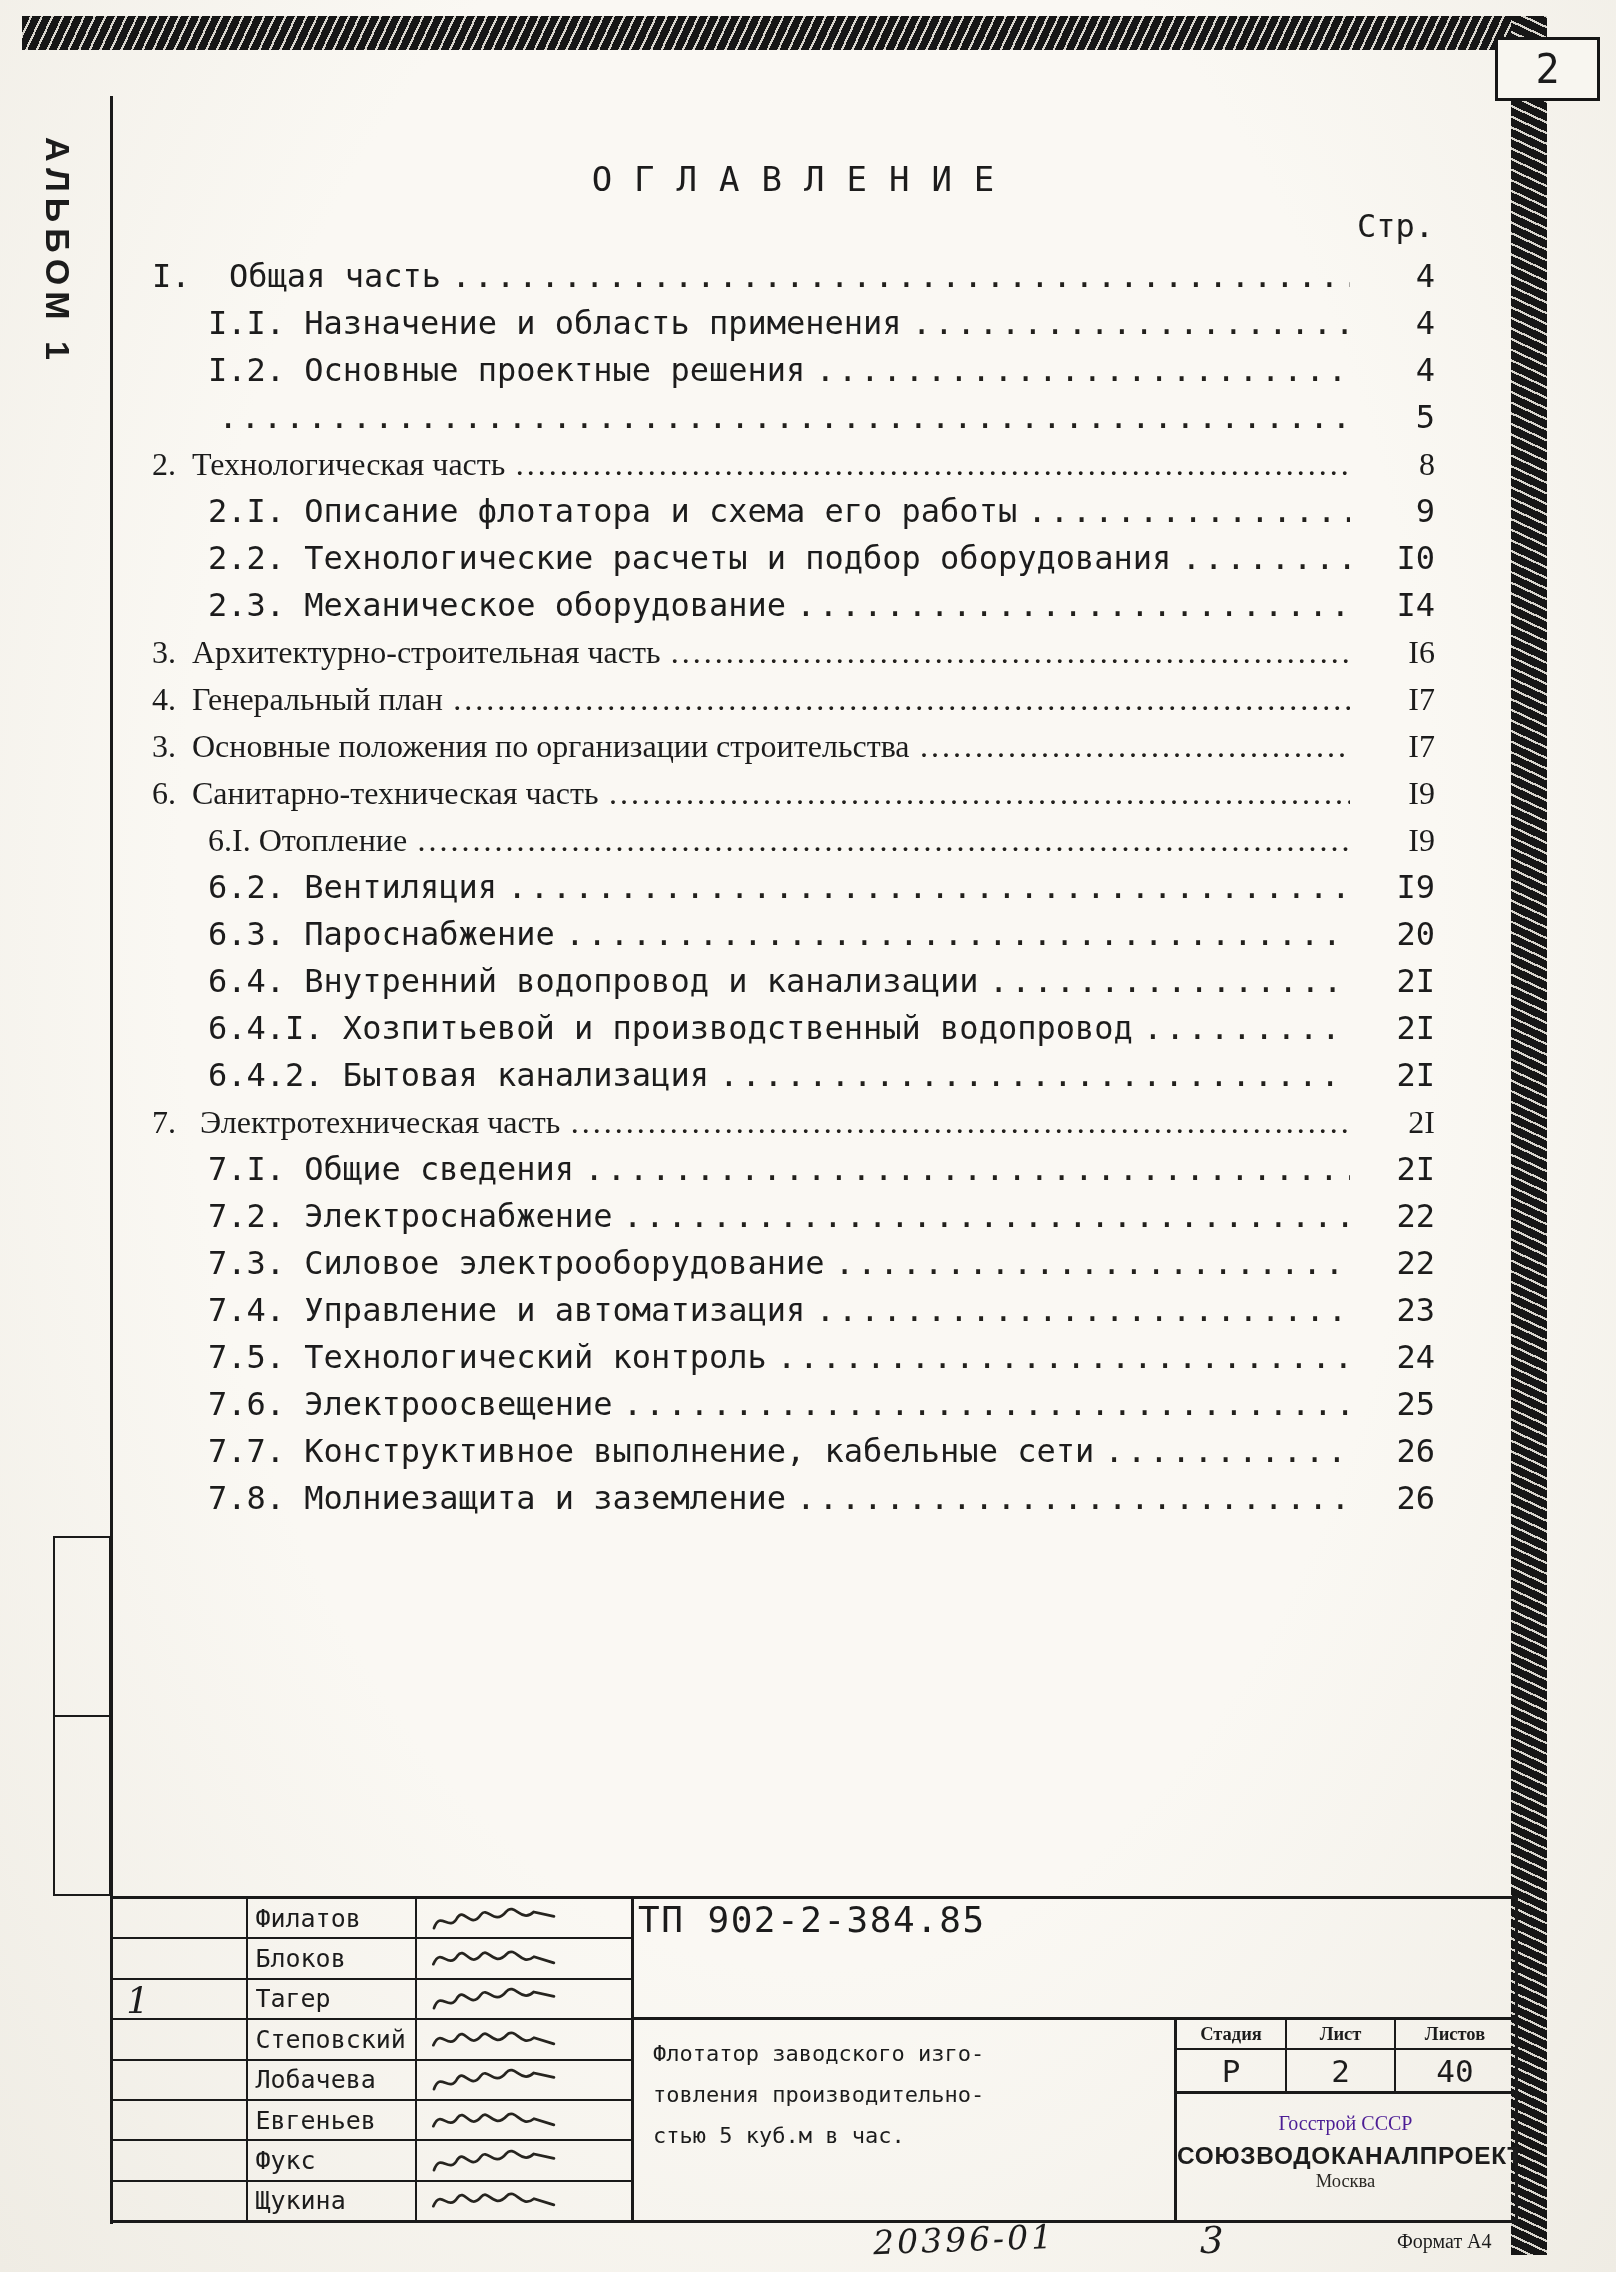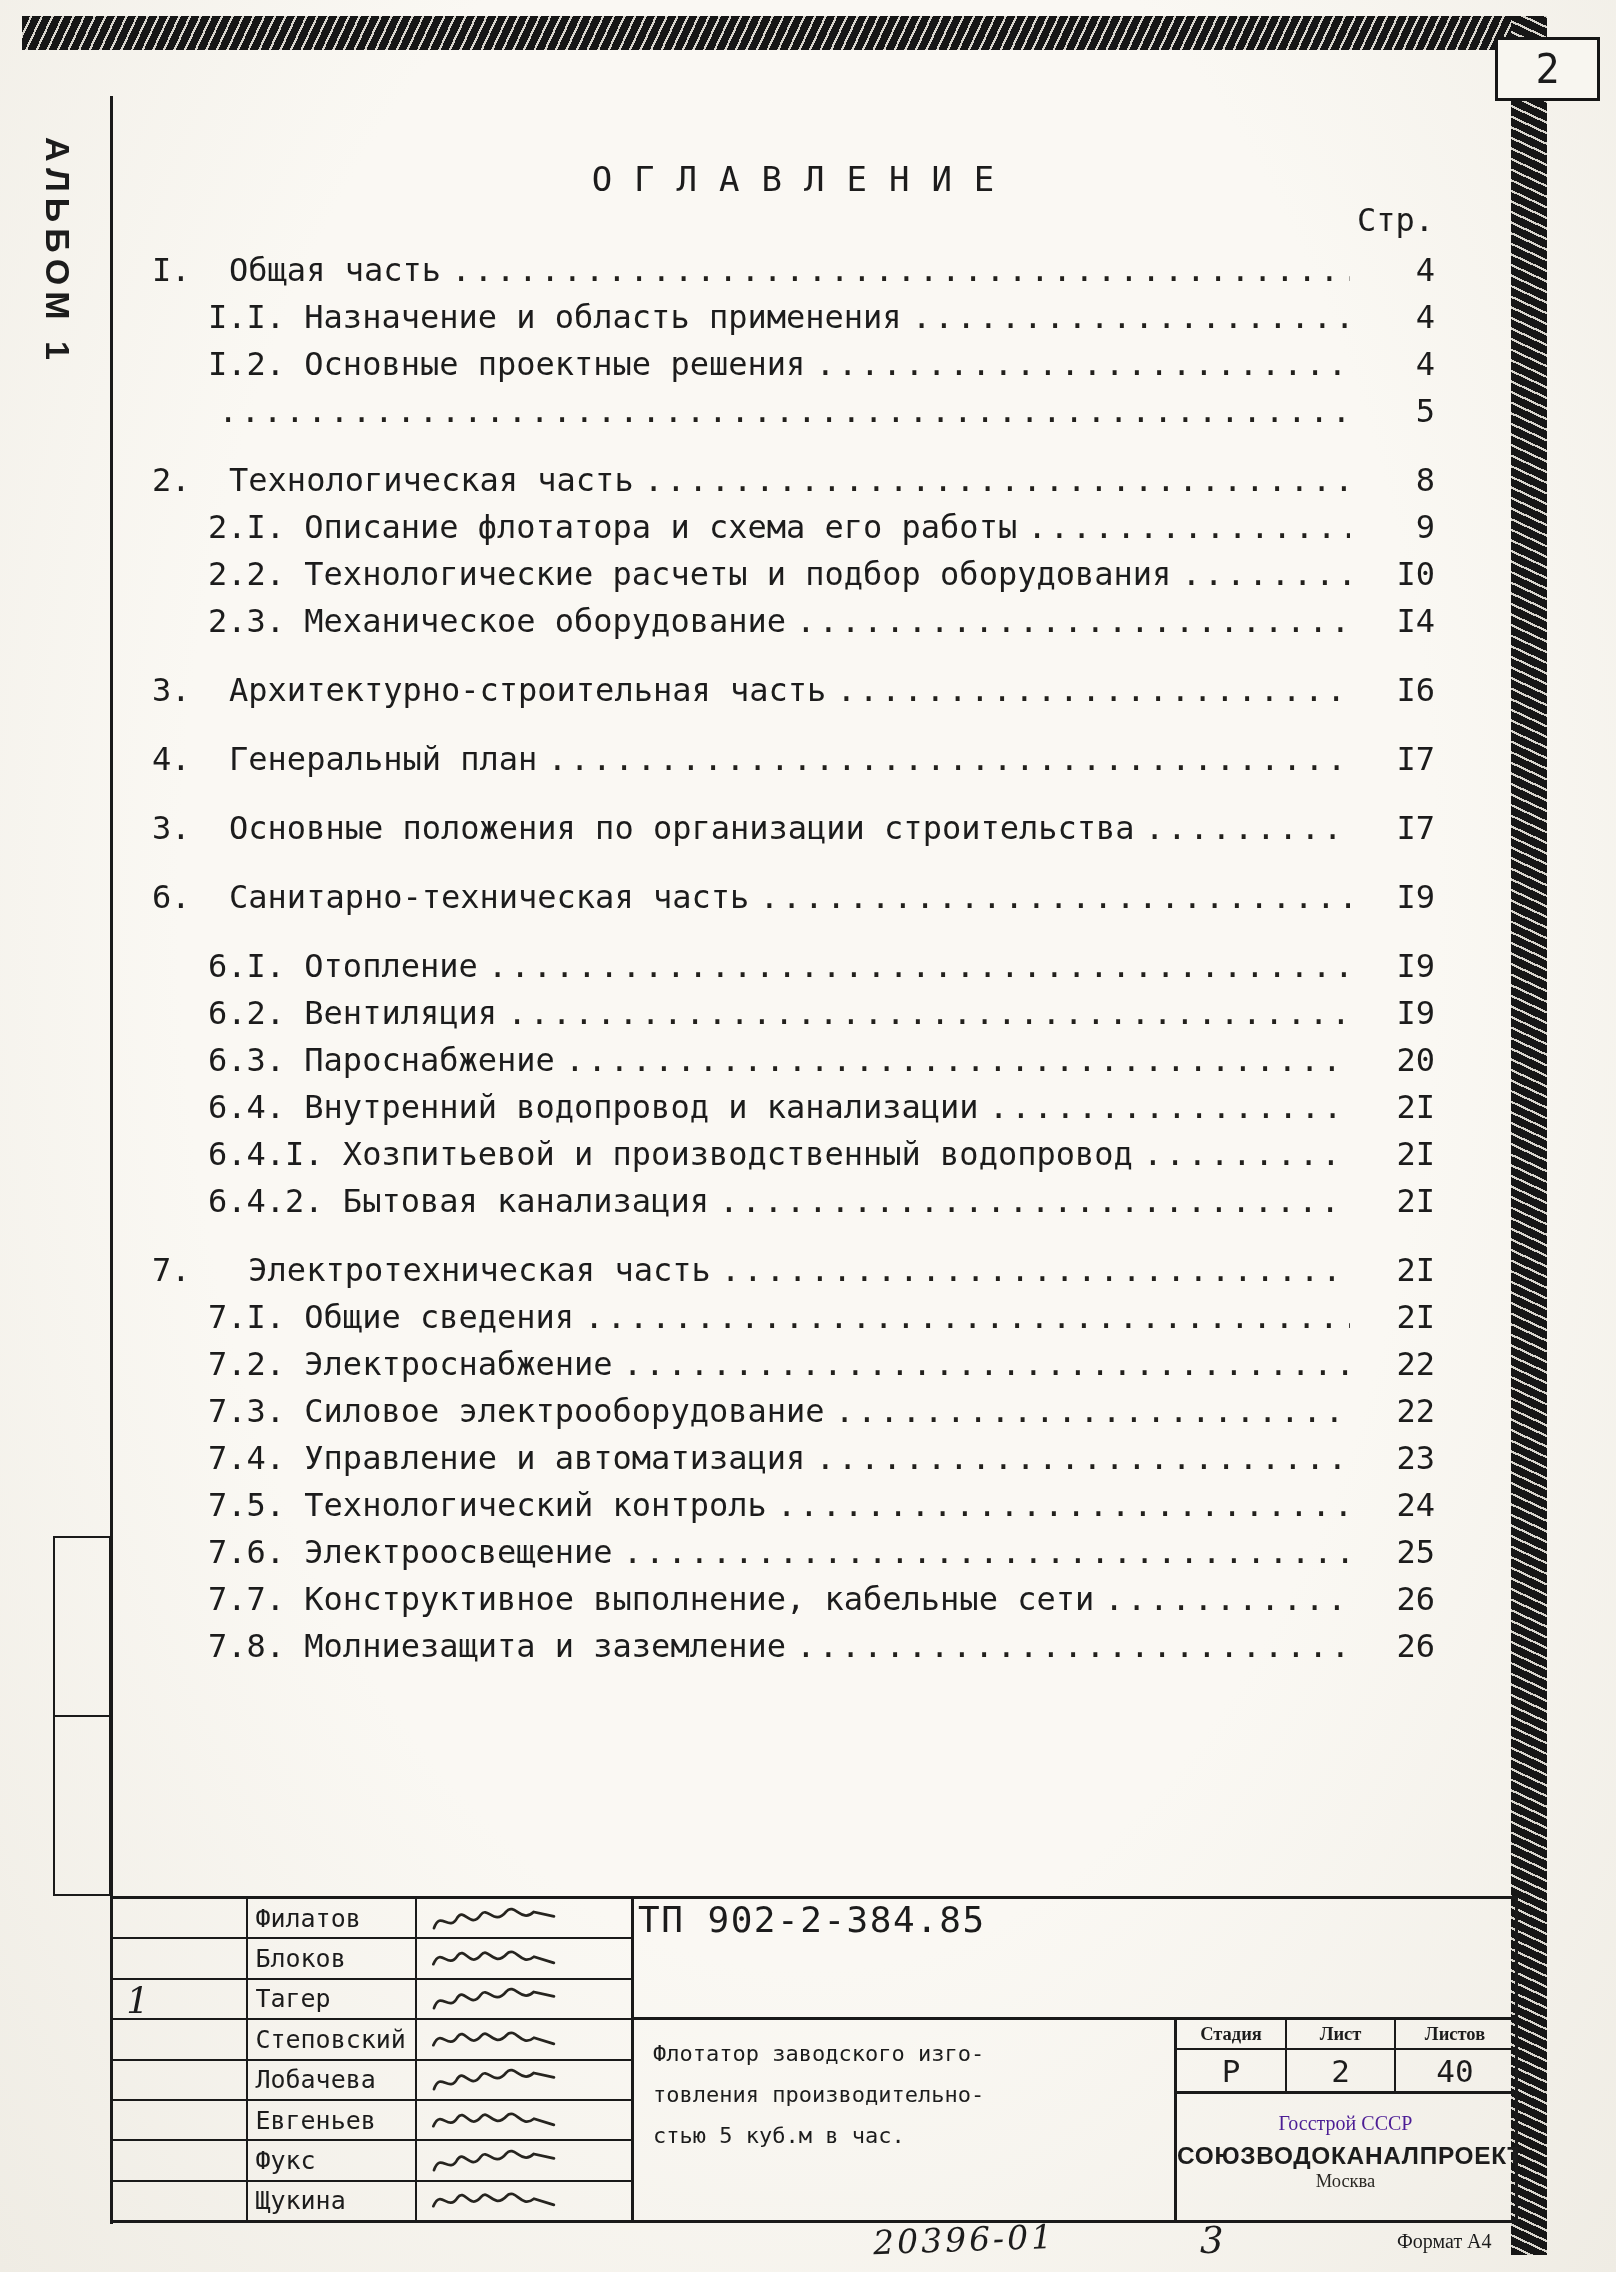--- a/index.html
+++ b/index.html
@@ -20,24 +20,24 @@
   .album-label{position:absolute;left:38px;top:137px;writing-mode:vertical-rl;
     font-family:"Liberation Sans",sans-serif;font-weight:bold;font-size:34px;letter-spacing:6px;}
   .frame-vline{position:absolute;left:110px;top:96px;width:3px;height:2128px;background:#1a1a1a;}
   .frame-box{position:absolute;left:53px;width:58px;border:2.2px solid #1a1a1a;box-sizing:border-box;}
   .fb1{top:1536px;height:181px;}
   .fb2{top:1715px;height:181px;}
 
   
   .content{position:absolute;left:152px;top:159px;width:1304px;}
   .toc-title{font-size:34px;font-weight:normal;letter-spacing:22px;text-align:center;margin:0;line-height:41px;}
-  .page-col-header{text-align:right;font-size:32px;padding-right:22px;margin-top:0;line-height:41px;}
+  .page-col-header{text-align:right;font-size:32px;padding-right:22px;margin-top:6px;line-height:41px;}
   #toc-list{margin-top:6px;}
   .toc-row{display:flex;align-items:baseline;font-size:32px;line-height:47px;}
-  .toc-row.gap{margin-top:22px;}
+  .toc-row.gap{font-family:Liberation Serif, serif;}
   .indent-1{padding-left:56px;}
   .toc-label{flex:none;white-space:pre;}
   .leader{flex:1;overflow:hidden;white-space:nowrap;margin:0 7.4px 0 10.4px;letter-spacing:3px;color:#22201c;}
   .toc-page{flex:none;width:78px;text-align:right;padding-right:21px;}
 
   
   .title-block{position:absolute;left:110px;top:1896px;width:1408px;height:327px;
     border:3px solid #1a1a1a;box-sizing:border-box;}
   #tb-left{position:absolute;left:0;top:0;width:521px;height:100%;
     border-right:3px solid #1a1a1a;box-sizing:border-box;display:flex;flex-direction:column;}

